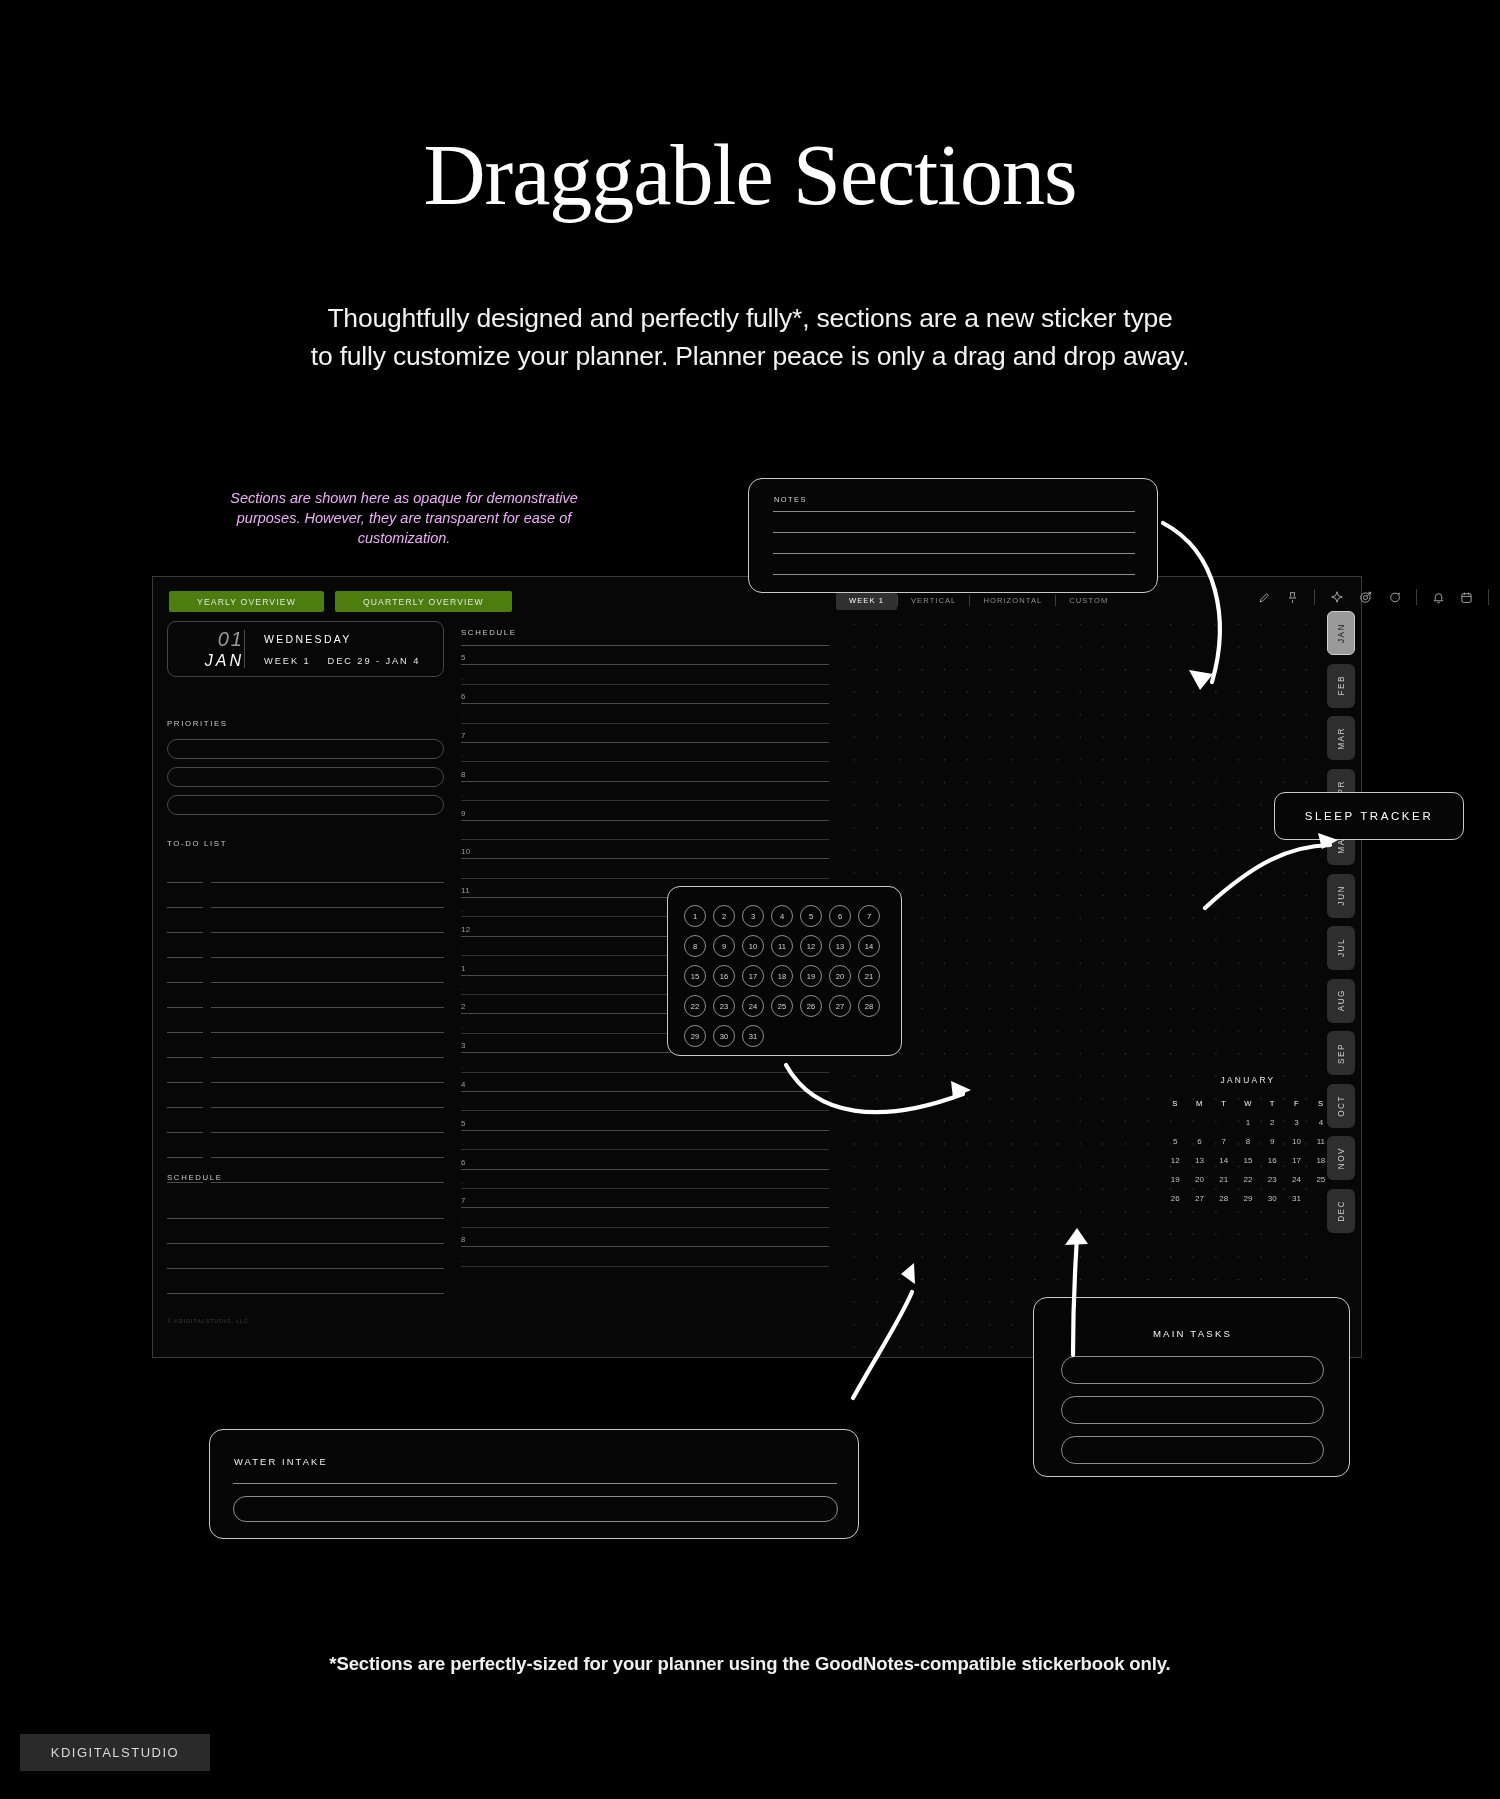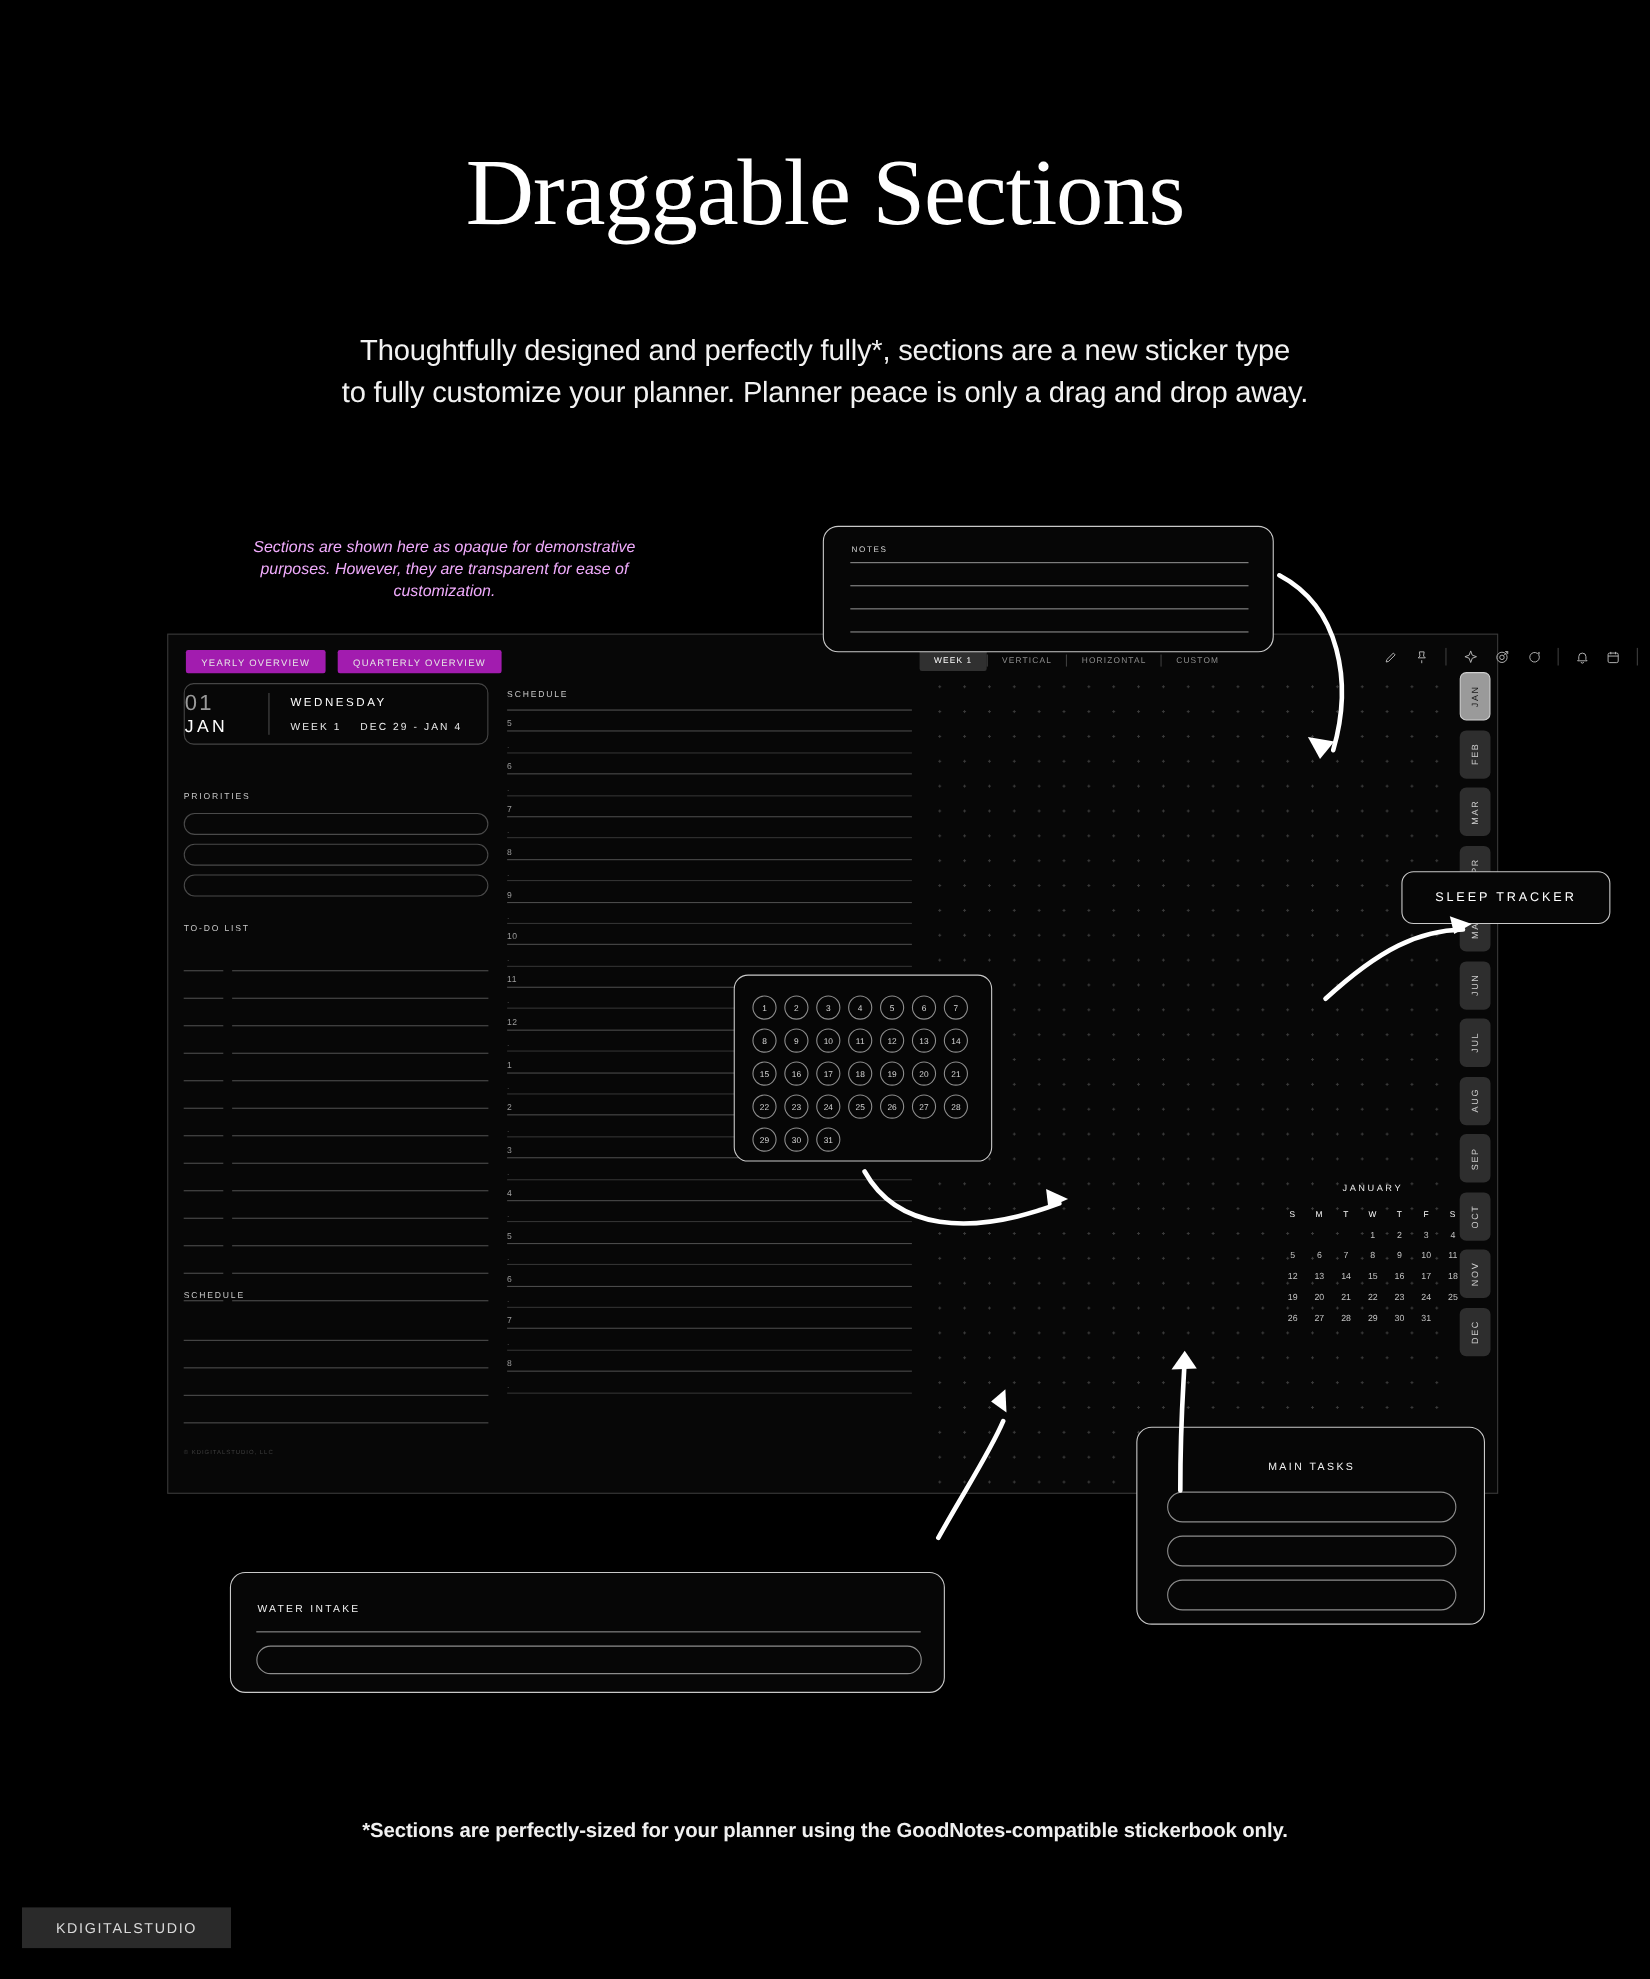--- a/index.html
+++ b/index.html
@@ -30,22 +30,22 @@
   
   .planner{
     position:absolute; left:152px; top:576px; width:1210px; height:782px;
     background:#070707; border:1px solid #3a3a3a;
   }
   .planner-inner{ position:absolute; inset:0; }
 
   
   .ovw-tabs{ position:absolute; left:16px; top:14px; display:flex; gap:11px; }
   .ovw-tab{
-    background:#a21caf; color:#e6e6e6; font-size:8.6px; letter-spacing:1.15px;
-    padding:6px 14px 5px; border-radius:2px; white-space:nowrap;
+    background:#4d7c0f; color:#e6e6e6; font-size:8.6px; letter-spacing:1.15px;
+    padding:6px 28px 5px; border-radius:2px; white-space:nowrap;
   }
 
   
   .viewbar{
     position:absolute; left:683px; top:14px; display:flex; align-items:center;
     gap:0; font-size:7.6px; letter-spacing:1.05px; color:#8e8e8e;
   }
   .viewbar .vb{ padding:5px 13px; }
   .viewbar .vb.active{ background:#303030; color:#fff; border-radius:2px; }
   .viewbar .sep{ width:1px; height:11px; background:#3d3d3d; }
@@ -55,21 +55,21 @@
     position:absolute; left:1105px; top:12px; display:flex; align-items:center; gap:15px;
   }
   .toolicons svg{ display:block; }
   .tool-div{ width:1px; height:16px; background:#3d3d3d; }
 
   
   .datecard{
     position:absolute; left:14px; top:44px; width:277px; height:56px;
     border:1px solid #454545; border-radius:9px; display:flex; align-items:center;
   }
-  .dc-left{ width:76px; text-align:left; }
+  .dc-left{ width:76px; text-align:right;font-style:italic; }
   .dc-day{ font-size:20px; color:#9a9a9a; letter-spacing:2px; line-height:1.15; font-weight:300;}
   .dc-mon{ font-size:16px; color:#fff; letter-spacing:3px; line-height:1.2; }
   .dc-rule{ width:1px; height:38px; background:#4a4a4a; }
   .dc-right{ padding-left:19px; }
   .dc-wd{ font-size:10.5px; letter-spacing:2.3px; color:#fff; margin-bottom:11px; }
   .dc-wk{ font-size:9.3px; letter-spacing:1.9px; color:#e8e8e8; display:flex; gap:17px; }
 
   
   .sec-label{ font-size:7.8px; letter-spacing:1.65px; color:#c9c9c9; }
 

